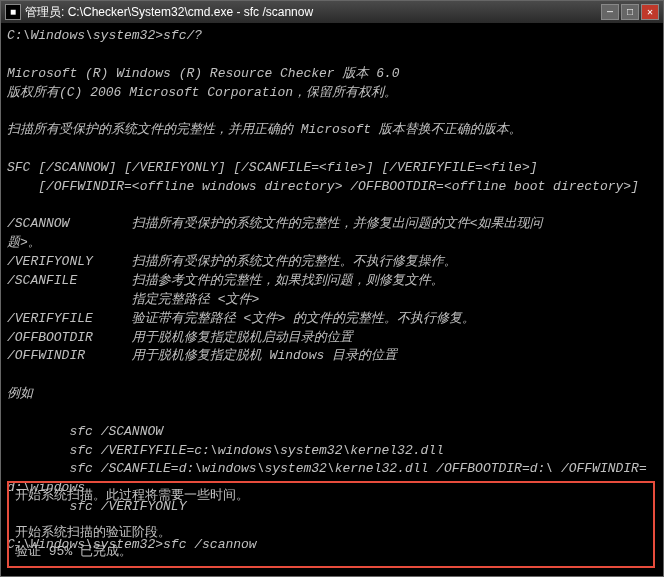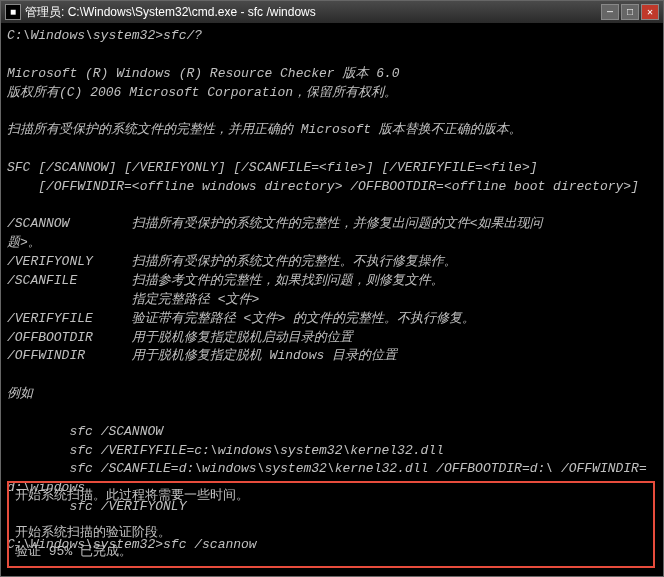--- a/index.html
+++ b/index.html
@@ -112,21 +112,21 @@
   </style>
 </head>
 <body>
 
 <div class="window">
   <div class="title-bar">
     <div class="title-bar-left">
       <div class="title-bar-icon">
         <span>■</span>
       </div>
-      <span class="title-bar-text">管理员: C:\Windows\System32\cmd.exe - sfc /windows</span>
+      <span class="title-bar-text">管理员: C:\Checker\System32\cmd.exe - sfc /scannow</span>
     </div>
     <div class="title-bar-buttons">
       <div class="tb-btn">
         <span>─</span>
       </div>
       <div class="tb-btn">
         <span>□</span>
       </div>
       <div class="tb-btn close">
         <span>✕</span>

